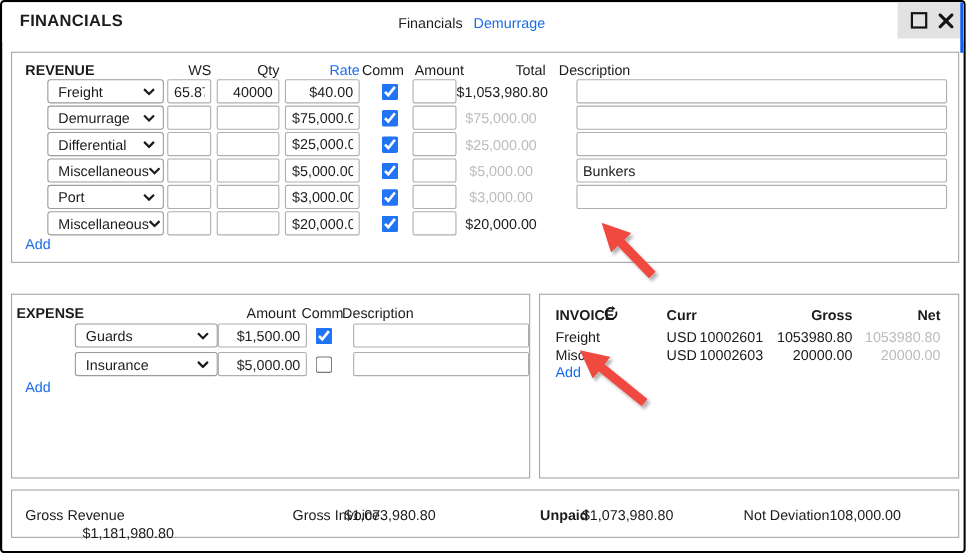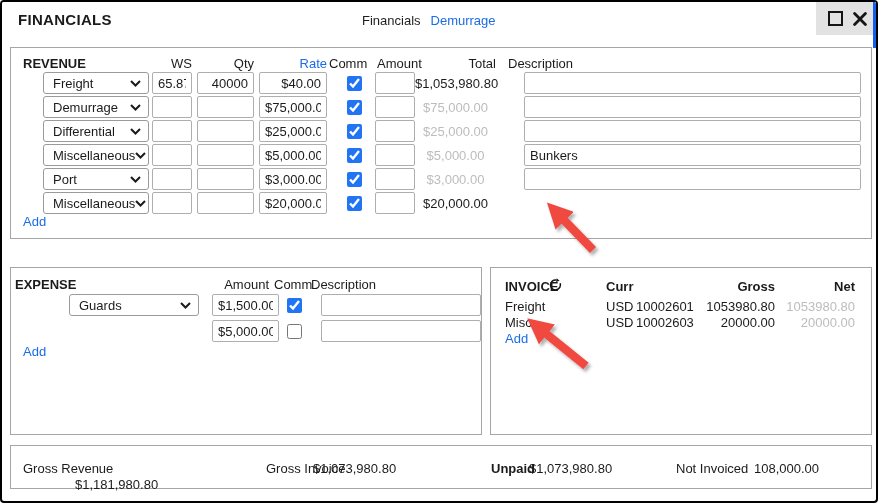--- a/index.html
+++ b/index.html
@@ -61,21 +61,21 @@
   .rh-rate{left:248px;width:68px;text-align:right;}
   .rh-comm{left:318px;}
   .rh-accrue{left:366px;}
   .rh-total{left:404px;width:81px;text-align:right;}
   .rh-desc{left:497px;}
   .rh-title{left:12px;}
   
   .e-rows{position:absolute;left:0;right:0;top:24px;}
   .e-row{display:flex;align-items:center;height:26px;padding-left:30px;justify-content:flex-end;}
   .ec-type{width:130px;}
-  .ec-amount{width:67px;margin-left:13px;}
+  .ec-amount{width:81px;}
   .ec-daily{width:20px;margin-left:5px;display:flex;justify-content:center;}
   .ec-desc{width:160px;margin-left:17px;}
   .eh-title{left:4px;top:9px;}
   .eh-amount{left:173px;top:9px;width:85px;text-align:right;}
   .eh-daily{left:263px;top:9px;}
   .eh-desc{left:300px;top:9px;}
   .add-exp{position:absolute;left:12px;top:76px;}
   
   .inv-title{position:absolute;left:14px;top:11px;font-weight:bold;}
   .inv-refresh{position:absolute;left:57px;top:9px;cursor:pointer;}
@@ -272,20 +272,28 @@
               </svg>
             </span>
         </div>
         <input type="text" class="ec-amount num" value="$1,500.00" style="">
         <span class="ec-daily">
             <input type="checkbox" checked="" style="">
           </span>
         <input type="text" class="ec-desc" value="" style="">
       </div>
       <div class="e-row">
+        <div class="sel ec-type">
+          <span>Insurance</span>
+          <span class="chev">
+              <svg width="11" height="7" viewBox="0 0 11 7">
+                <polyline points="1,1 5.5,5.5 10,1" fill="none" stroke="#1b1b1b" stroke-width="2"></polyline>
+              </svg>
+            </span>
+        </div>
         <input type="text" class="ec-amount num" value="$5,000.00" style="">
         <span class="ec-daily">
             <input type="checkbox" style="">
           </span>
         <input type="text" class="ec-desc" value="" style="">
       </div>
     </div>
     <a class="link add-exp">Add</a>
   </div>
 
@@ -319,21 +327,21 @@
     <a class="link add-inv">Add</a>
   </div>
 
   <div class="panel panel-summary">
     <span class="sum-item s1l">Gross Revenue</span>
     <span class="sum-item s1v">$1,181,980.80</span>
     <span class="sum-item s2l">Gross Invoice</span>
     <span class="sum-item s2v">$1,073,980.80</span>
     <span class="sum-item s3l">Unpaid</span>
     <span class="sum-item s3v">$1,073,980.80</span>
-    <span class="sum-item s4l">Not Invoiced</span>
+    <span class="sum-item s4l">Not Deviation</span>
     <span class="sum-item s4v">108,000.00</span>
   </div>
 
   <svg class="arrows">
     <defs>
       <marker id="ah" viewBox="0 0 3 3" markerWidth="3" markerHeight="3" refX="0.45" refY="1.5" orient="auto" markerUnits="strokeWidth">
         <path d="M0,0 L3,1.5 L0,3 Z" fill="#f04a41"></path>
       </marker>
       <filter id="ds" x="-40%" y="-40%" width="200%" height="200%">
         <feDropShadow dx="2.5" dy="3" stdDeviation="1.6" flood-color="#000" flood-opacity="0.3"></feDropShadow>

